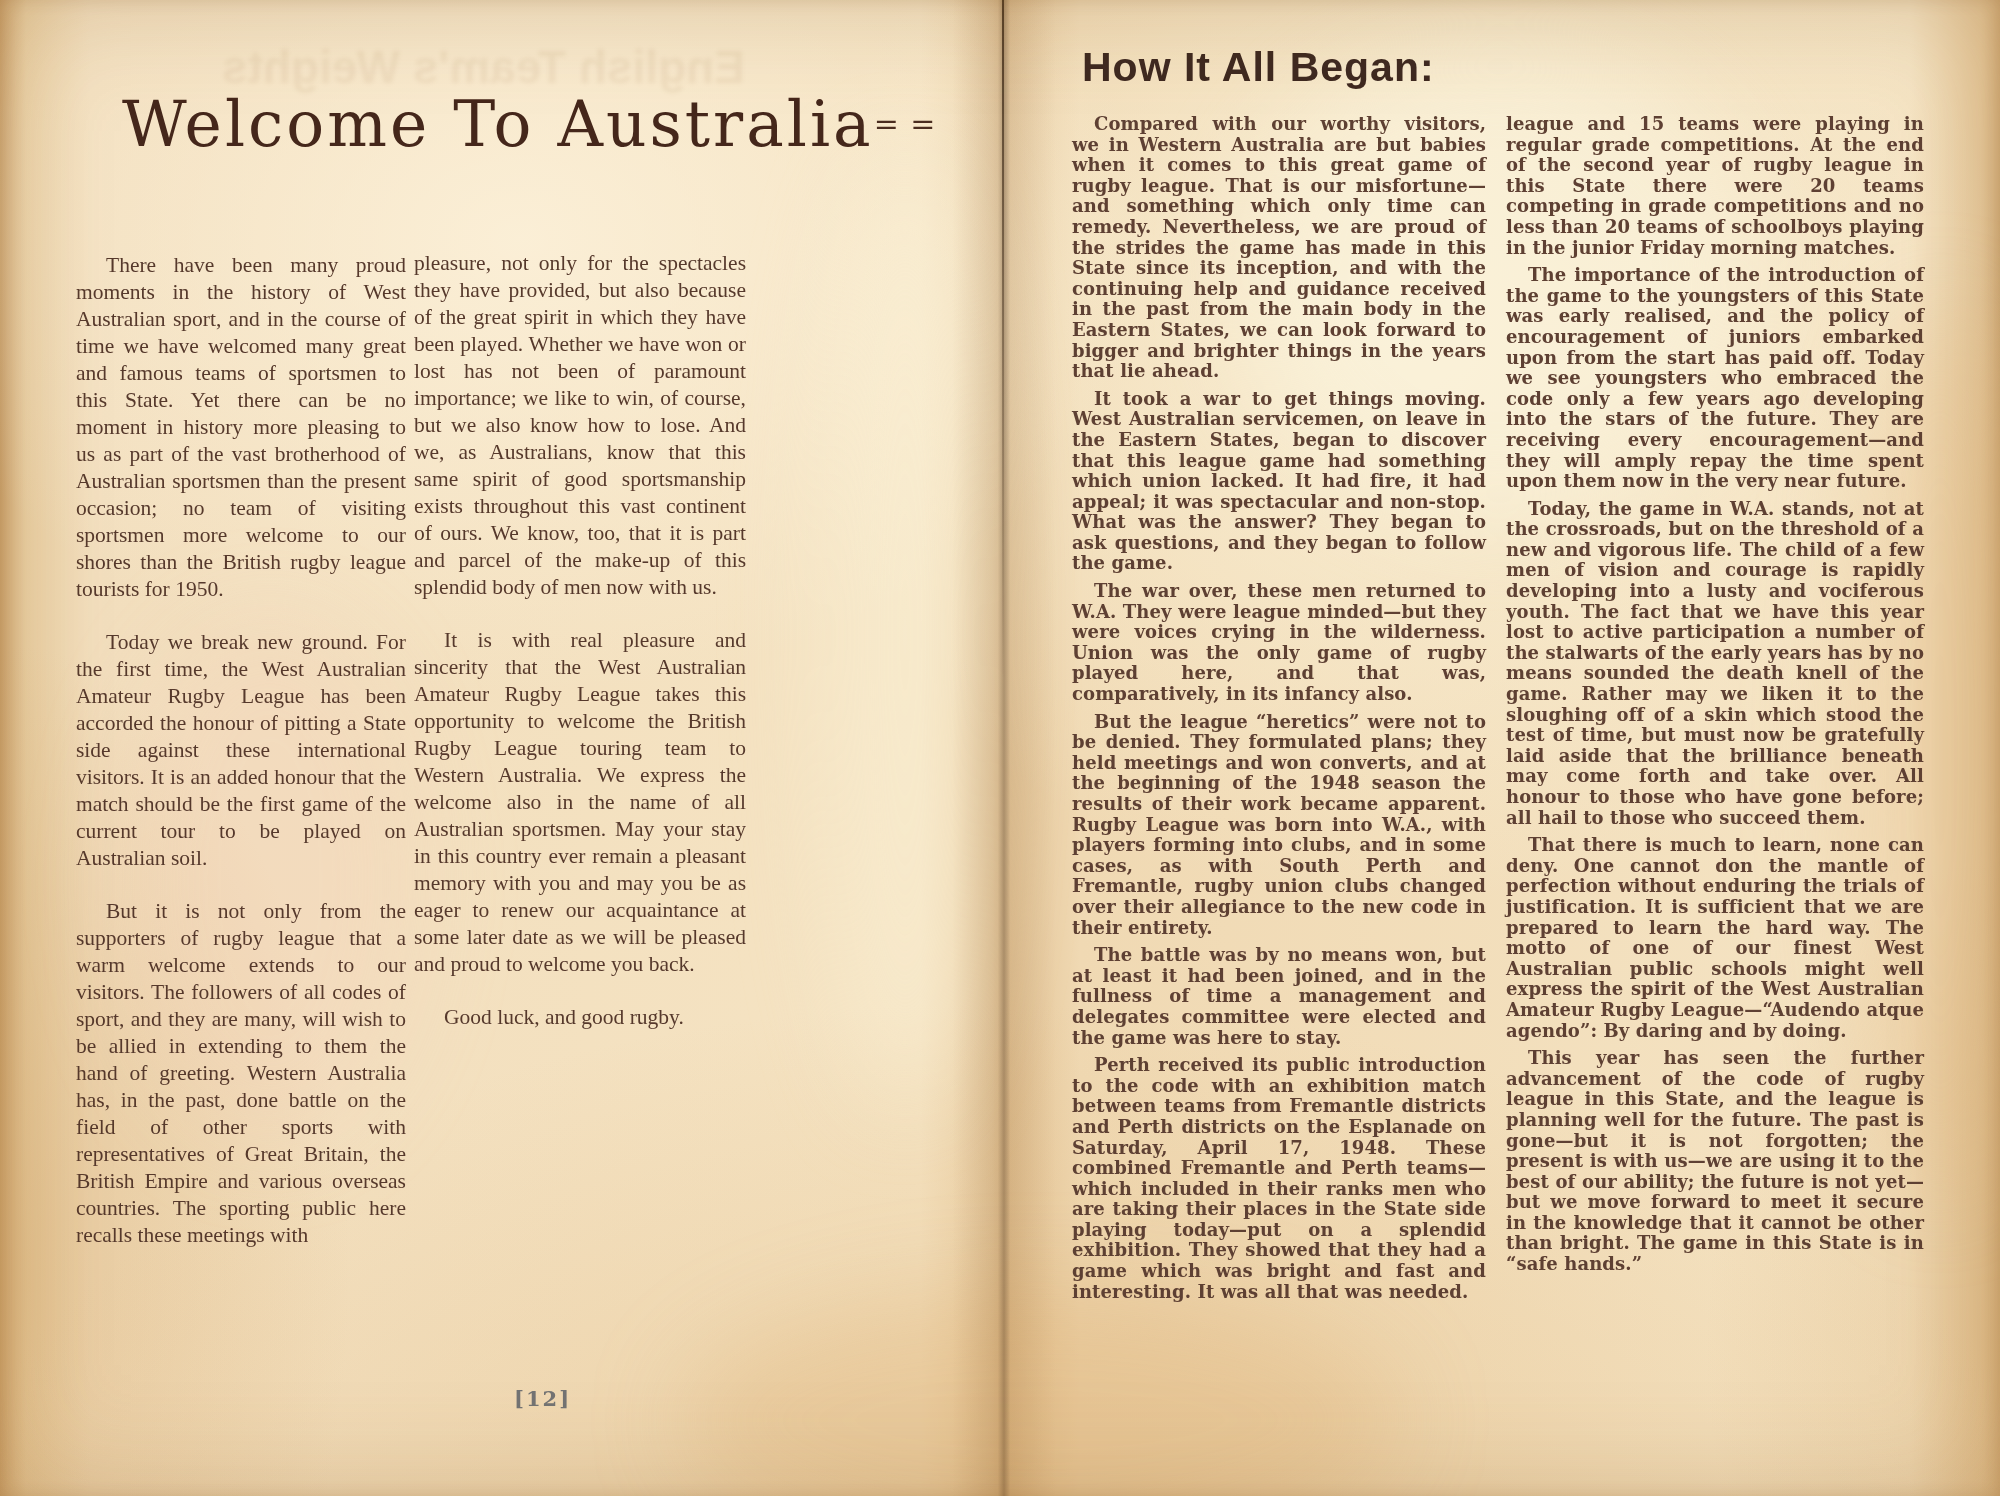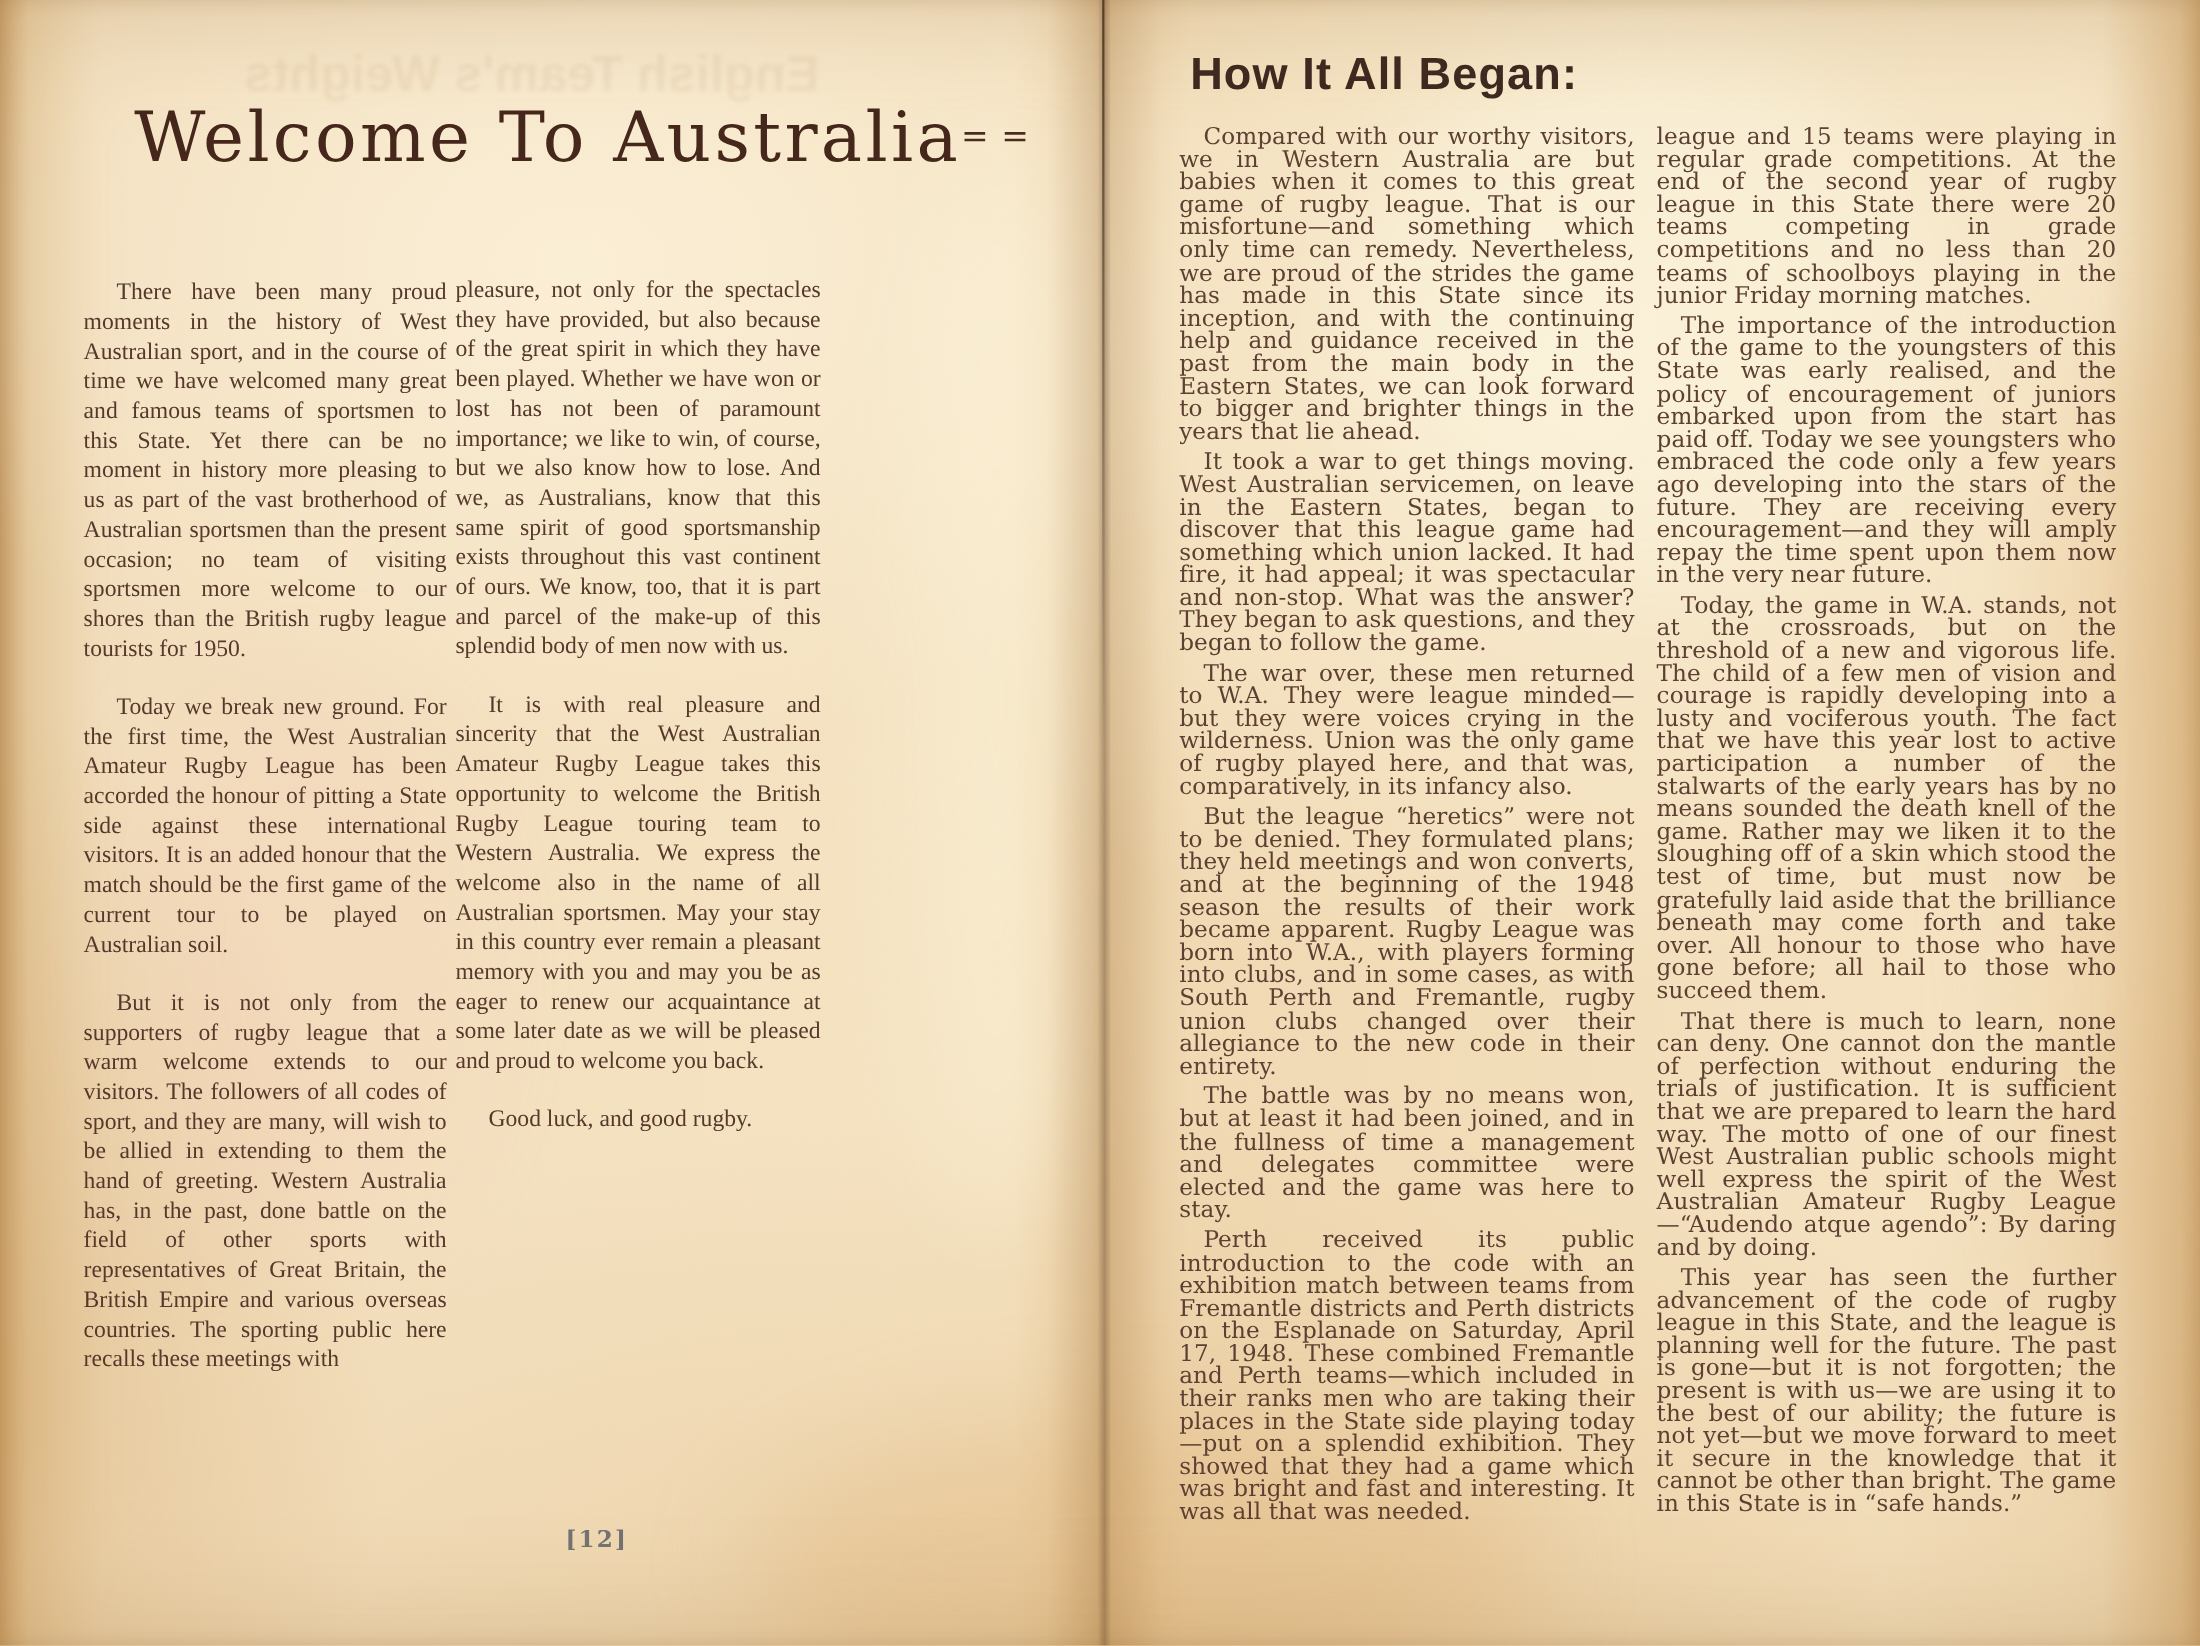--- a/index.html
+++ b/index.html
@@ -41,22 +41,22 @@
 
   .rp-heading{position:absolute;left:1082px;top:44px;
     font-family:"Liberation Sans",sans-serif;font-weight:bold;
     font-size:41px;color:#3d2820;letter-spacing:1px;}
 
   .col{position:absolute;text-align:justify;color:#56392c;}
   .lp .col p{margin:0 0 26px;text-indent:30px;line-height:27px;font-size:21.5px;
     font-family:"Liberation Serif",serif;}
   .lp-col1{left:76px;top:252px;width:330px;}
   .lp-col2{left:414px;top:250px;width:332px;}
-  .rp .col p{margin:0 0 7px;text-indent:22px;line-height:20.6px;font-size:21px;
-    font-family:"DejaVu Serif",serif;color:#5e4033;letter-spacing:.1px;}
+  .rp .col p{margin:0 0 7px;text-indent:22px;line-height:20.6px;font-size:18px;
+    font-family:"DejaVu Serif",serif;color:#5e4033;letter-spacing:.1px;font-weight:bold;}
   .rp-col1{left:1072px;top:114px;width:414px;}
   .rp-col2{left:1506px;top:114px;width:418px;}
   .col.continued p:first-child{text-indent:0;}
 
   .page-number{position:absolute;left:478px;top:1386px;
     font-family:"DejaVu Serif",serif;font-weight:bold;font-size:21px;color:#737373;
     letter-spacing:2px;margin-left:36px;}
 </style>
 </head>
 <body>

